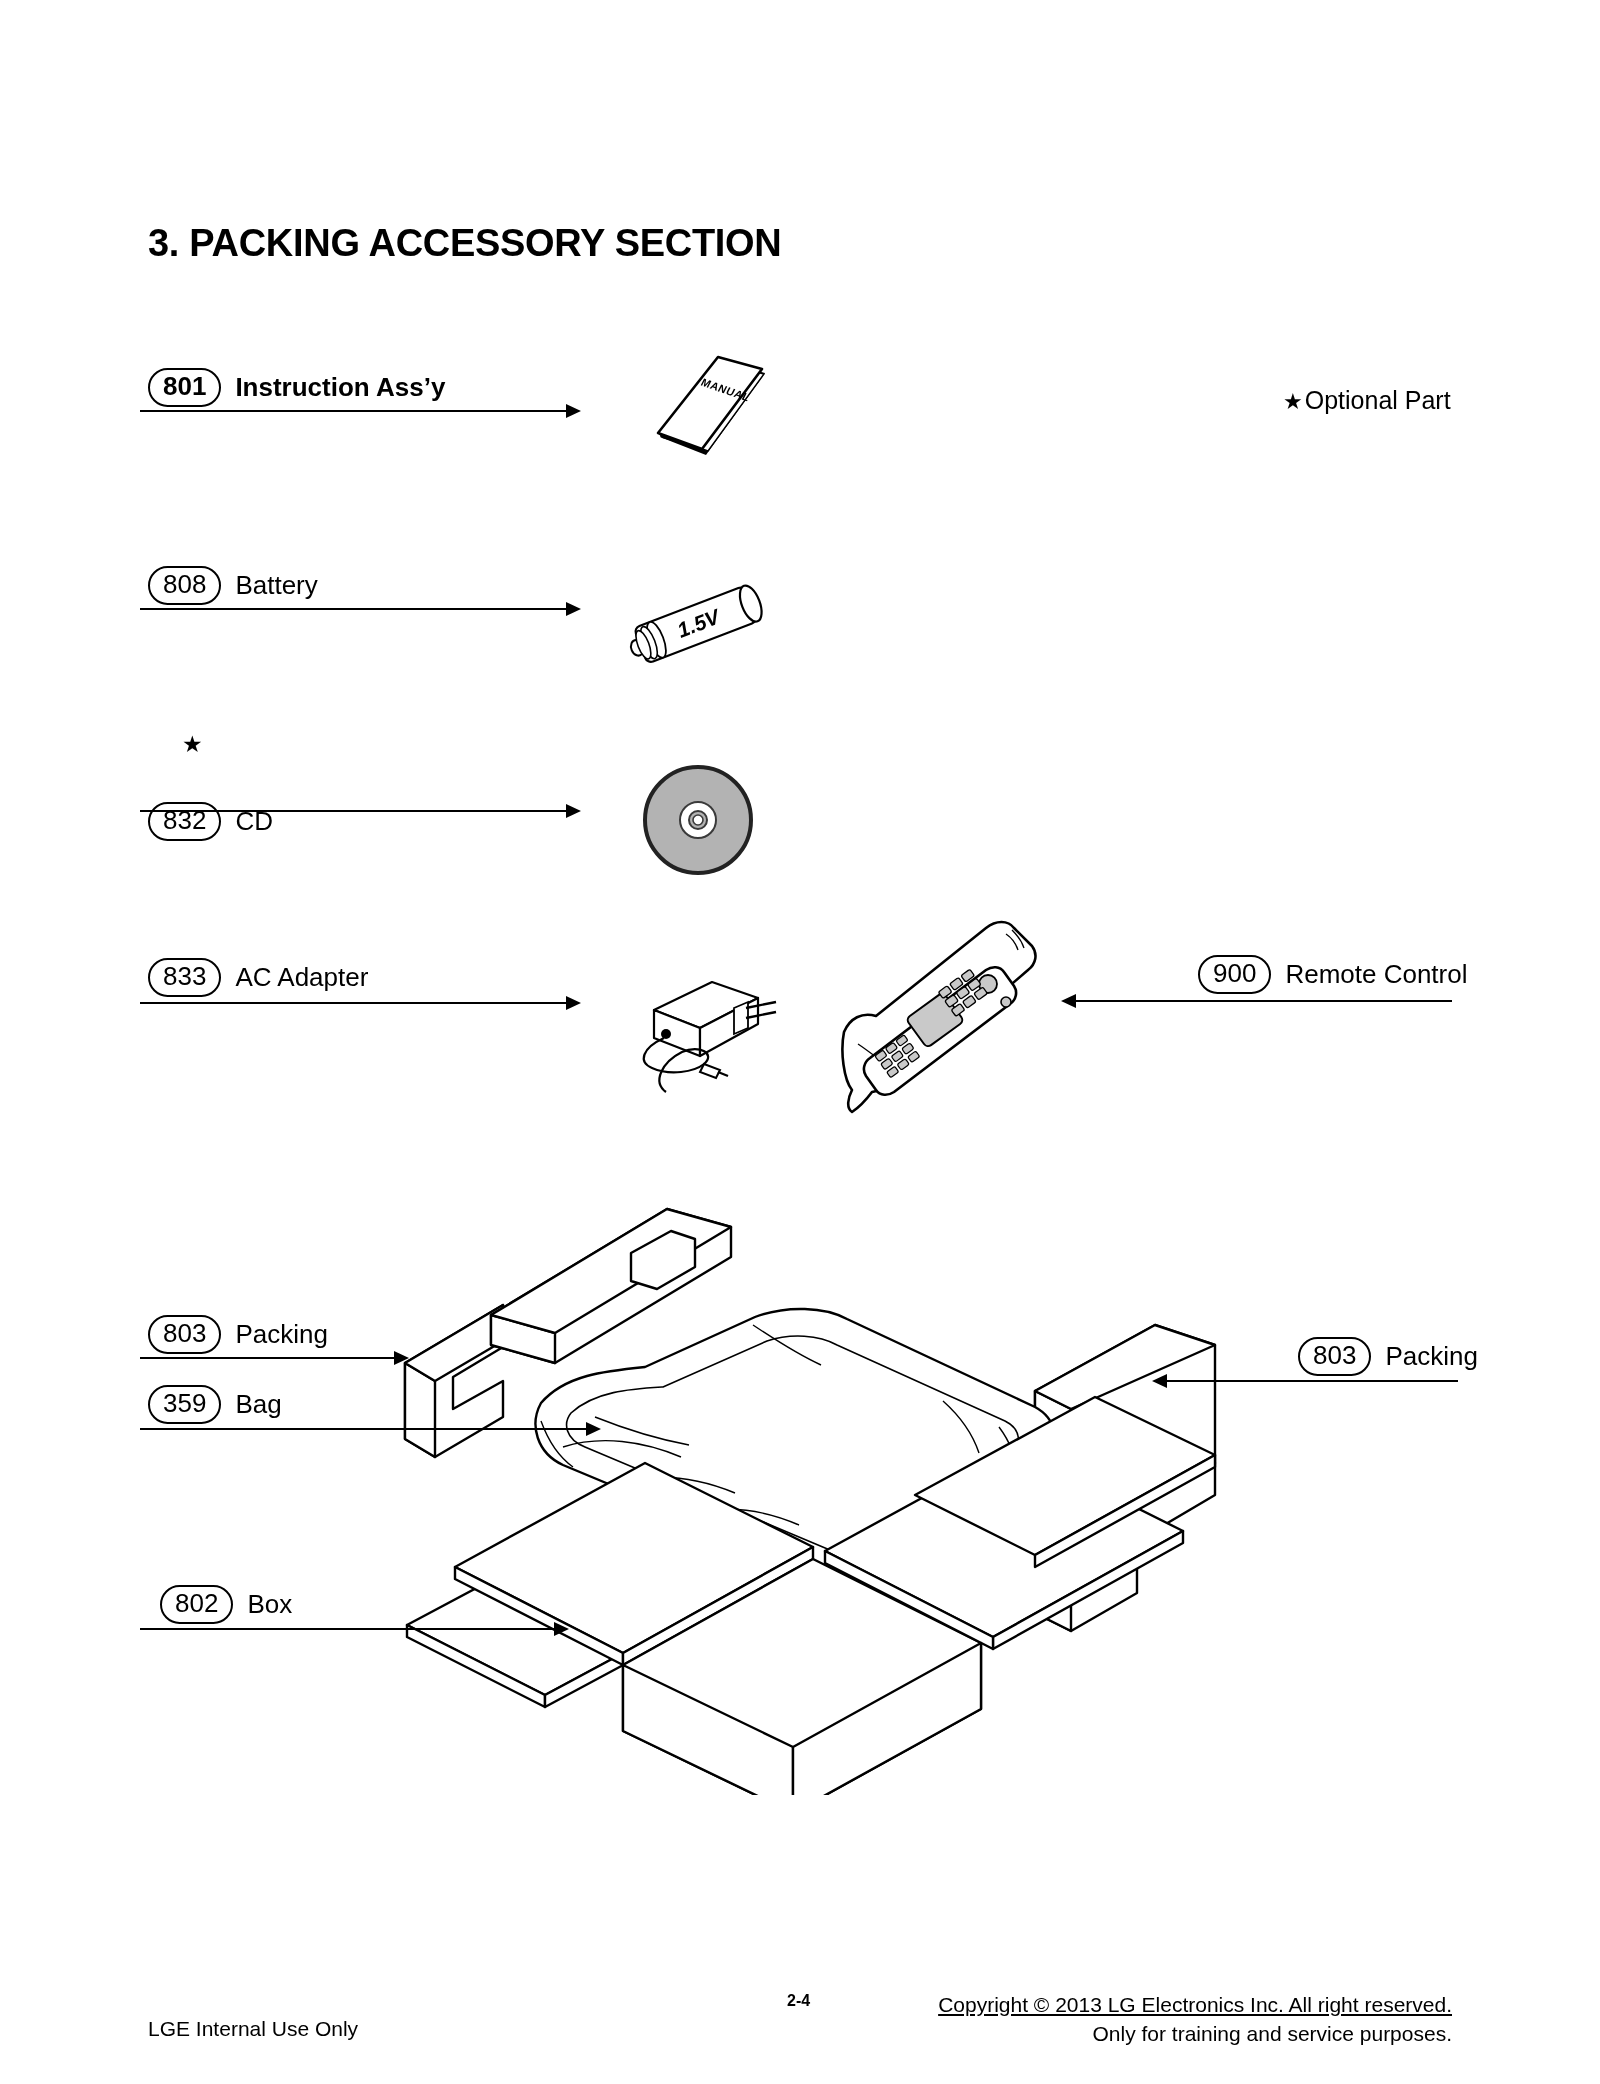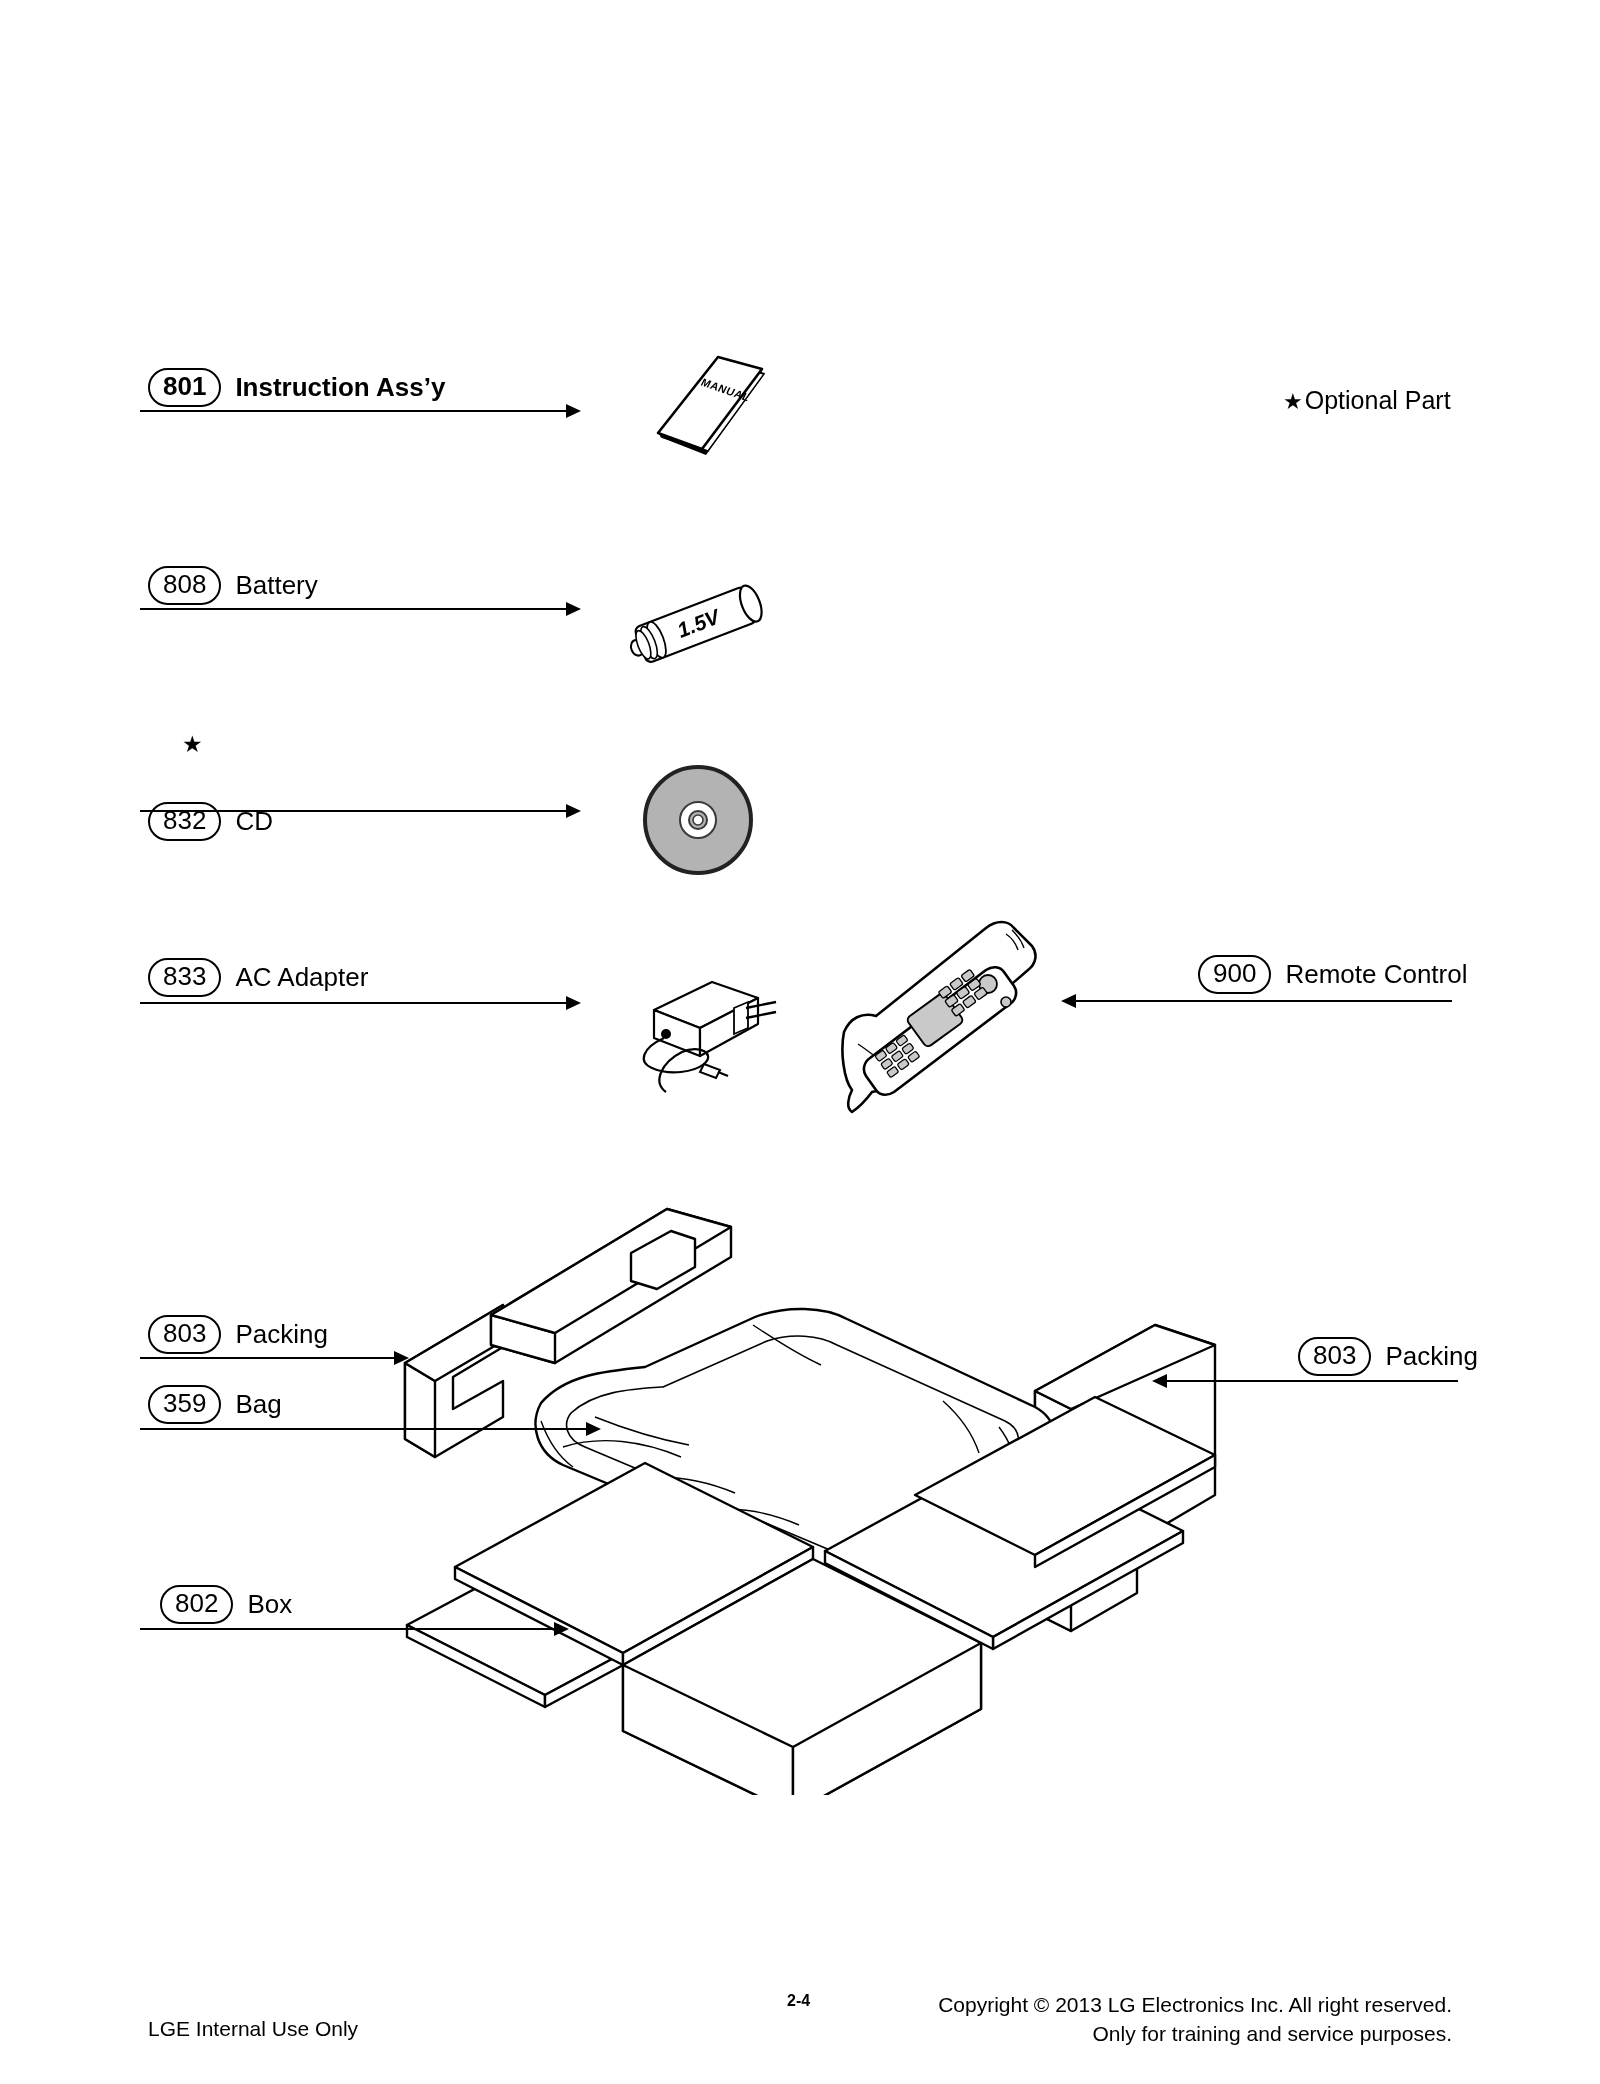--- a/index.html
+++ b/index.html
@@ -30,31 +30,32 @@
   .arrowR{position:absolute;width:0;height:0;
           border-left:15px solid #000;border-top:7.5px solid transparent;
           border-bottom:7.5px solid transparent;}
   .arrowL{position:absolute;width:0;height:0;
           border-right:15px solid #000;border-top:7.5px solid transparent;
           border-bottom:7.5px solid transparent;}
 
   
   .f-left{position:absolute;left:148px;top:1995px;font-size:21px;margin-top:22px;}
   .f-page{position:absolute;left:787px;top:1992px;font-size:16px;font-weight:bold;}
-  .f-r1{position:absolute;right:148px;top:1993px;font-size:21px;text-align:right;white-space:nowrap;}
+  .f-r1{position:absolute;right:148px;top:1993px;font-size:21px;text-align:right;white-space:nowrap;text-decoration:underline;}
   .f-r2{position:absolute;right:148px;top:2022px;font-size:21px;white-space:nowrap;}
 
   svg{display:block;}
   .art{position:absolute;}
 </style>
 </head>
 <body>
 
 <div class="page">
 
+  <div class="title">3. PACKING ACCESSORY SECTION</div>
 
   <div class="legend">
     <span class="star">★</span><span>Optional Part</span>
   </div>
 
   <div class="callout" style="left:148px;top:368px;font-weight:bold;">
     <span class="bubble">801</span><span class="cap">Instruction Ass’y</span>
   </div>
   <div class="leader" style="left:140px;top:410px;width:430px;"></div>
   <div class="arrowR" style="left:566px;top:404px;"></div>

